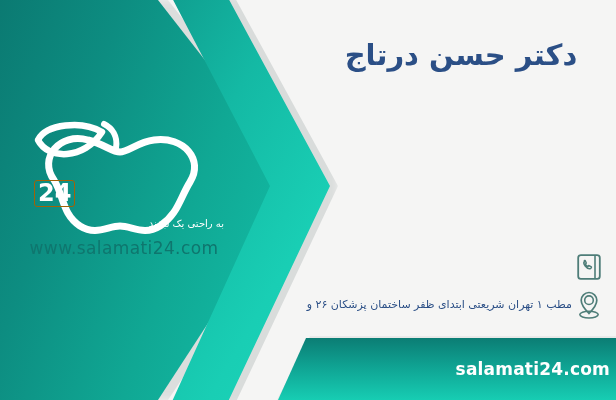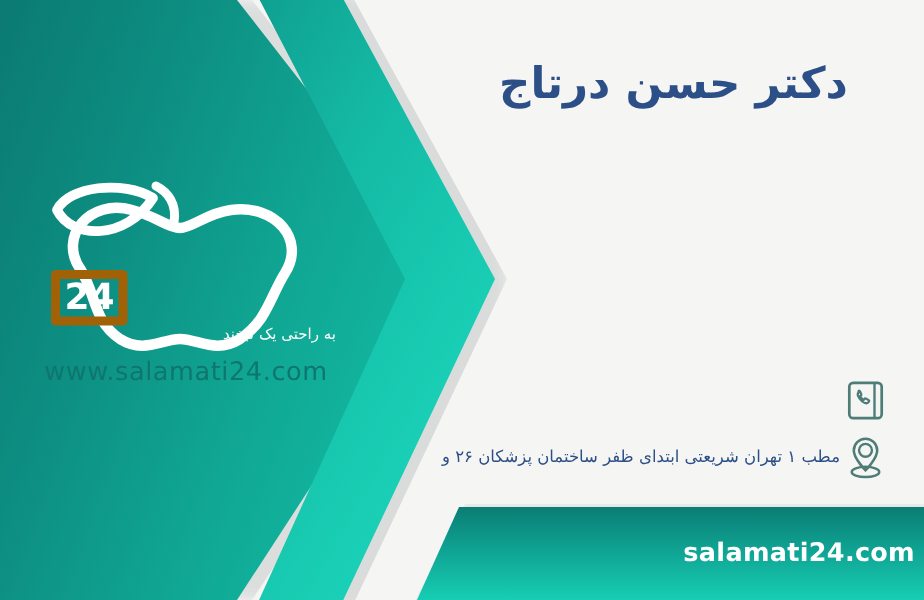--- a/index.html
+++ b/index.html
@@ -72,21 +72,21 @@
     font-size:17px;
     font-weight:400;
     letter-spacing:0.4px;
     font-family:"DejaVu Sans","Liberation Sans",sans-serif;
     direction:ltr;
   }
 
   
   .content{
     position:absolute;
-    right:12px;top:0;
+    right:0;top:0;
     width:300px;height:400px;
     z-index:5;
     text-decoration:underline;
   }
   .doc-title{
     position:absolute;
     right:24px;top:37px;
     width:262px;
     text-align:center;
     color:#2b4f86;
@@ -189,21 +189,21 @@
 
       <path d="M46 62 C30 40 52 14 80 22 C96 26 104 34 112 34 C120 34 130 24 146 22 C176 18 196 42 182 64 C172 80 170 96 152 108 C136 118 124 108 112 108 C100 108 88 118 72 108 C54 96 56 78 46 62 Z" stroke="#ffffff" stroke-width="7" stroke-linejoin="round" fill="none"></path>
 
       <path d="M108 30 C110 18 104 10 96 6" stroke="#ffffff" stroke-width="6" stroke-linecap="round" fill="none"></path>
 
       <path d="M94 14 C74 2 38 6 30 22 C40 42 76 42 94 14 Z" stroke="#ffffff" stroke-width="6.5" stroke-linejoin="round" fill="none"></path>
     </svg>
 
 
     <div style="position:absolute;left:26px;top:62px;color:#ffffff;font-size:24px;font-weight:700;
-                border:6px solid #a16207;border-radius:3px;padding:0 3px;line-height:1.05;
+                border:1px solid #a16207;border-radius:3px;padding:0 3px;line-height:1.05;
                 font-family:'DejaVu Sans','Liberation Sans',sans-serif;">24</div>
 
     <div style="position:absolute;left:96px;top:100px;width:120px;text-align:right;color:#ffffff;
                 font-size:10px;direction:rtl;">به راحتی یک لبخند</div>
 
     <div class="logo-url">www.salamati24.com</div>
   </div>
 
   <div class="content">
 

